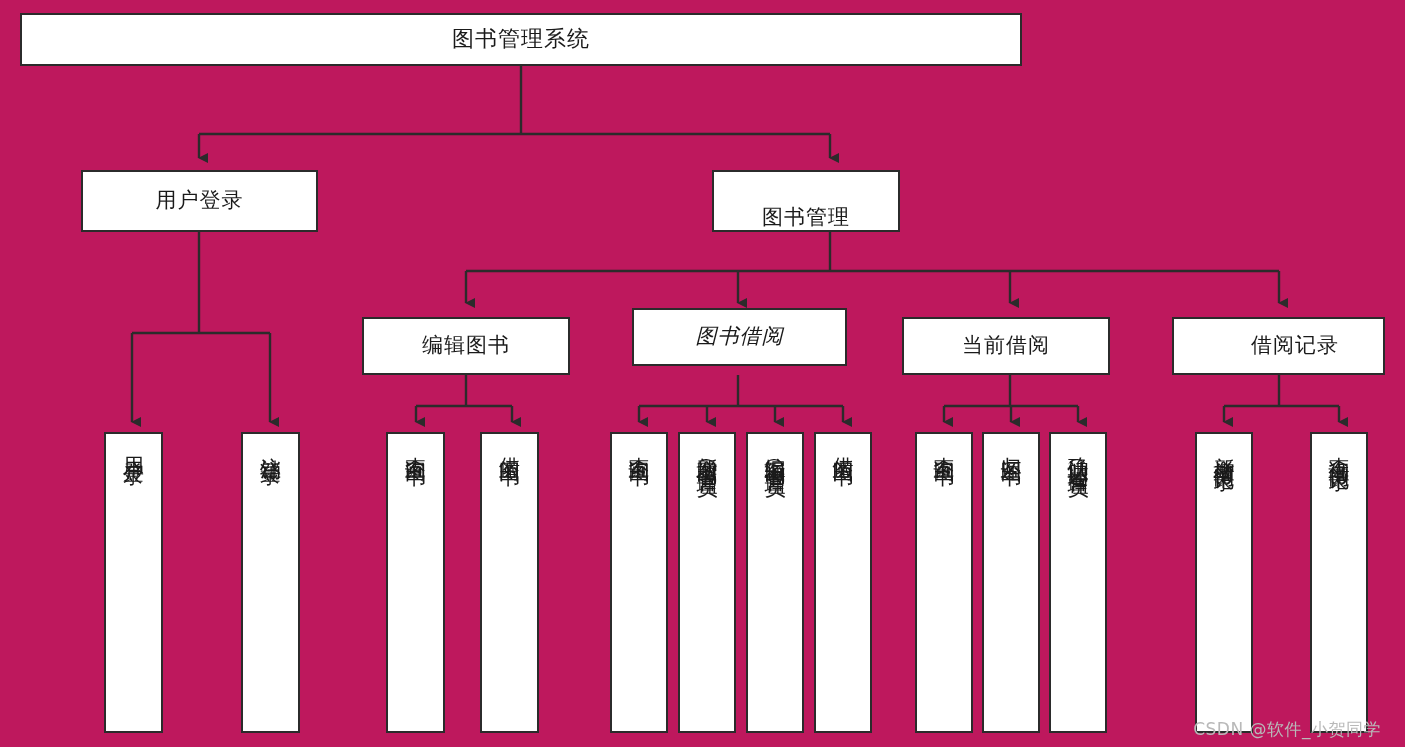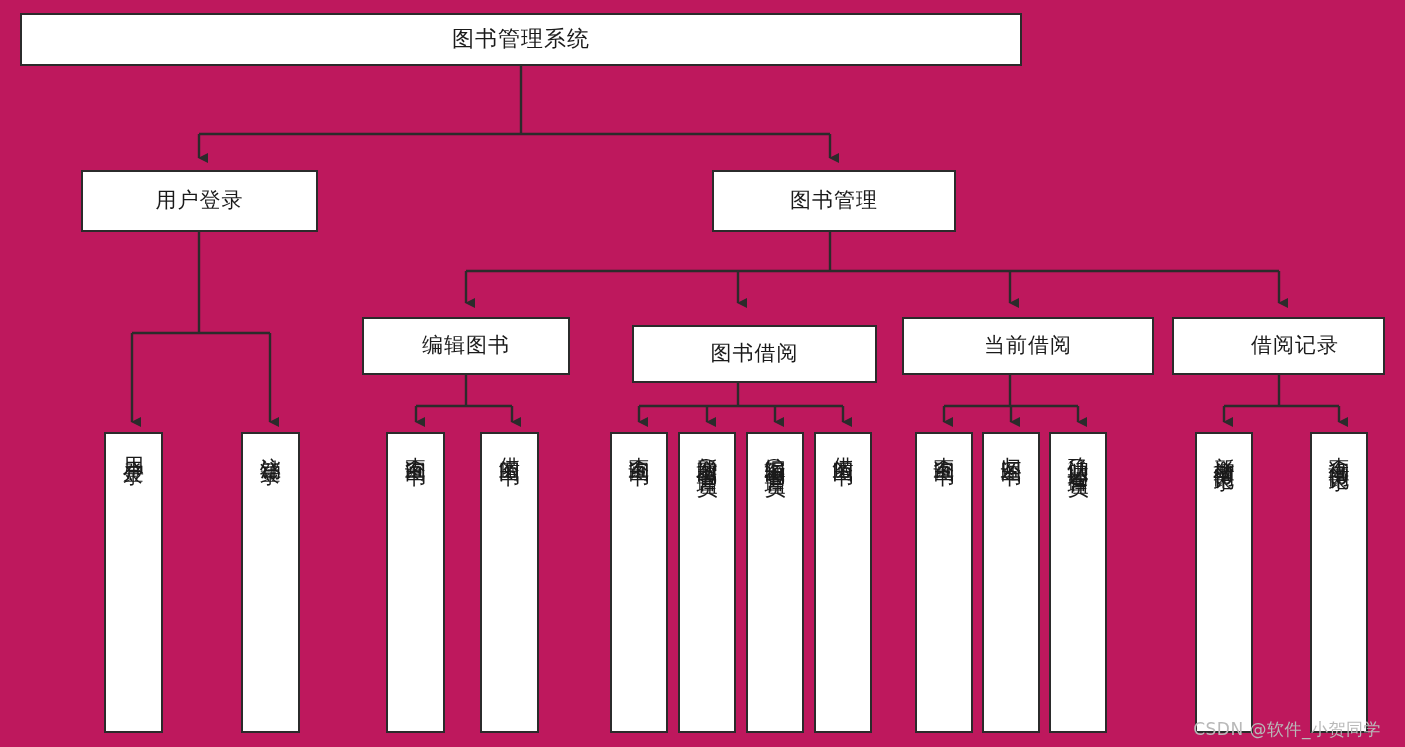--- a/index.html
+++ b/index.html
@@ -121,31 +121,31 @@
     </g>
   </svg>
 
   <div class="node horiz root" style="left:20px; top:13px; width:1002px; height:53px;">
     <span class="lbl">图书管理系统</span>
   </div>
 
   <div class="node horiz" style="left:81px; top:170px; width:237px; height:62px;">
     <span class="lbl">用户登录</span>
   </div>
-  <div class="node horiz" style="left:712px; top:170px; width:244px; height:62px;">
+  <div class="node horiz" style="left:712px; top:170px; width:188px; height:62px;align-items:flex-end;">
     <span class="lbl">图书管理</span>
   </div>
 
   <div class="node horiz" style="left:362px; top:317px; width:208px; height:58px;">
     <span class="lbl">编辑图书</span>
   </div>
-  <div class="node horiz" style="left:632px; top:325px; width:245px; height:58px;">
+  <div class="node horiz" style="left:632px; top:308px; width:215px; height:58px;font-style:italic;">
     <span class="lbl">图书借阅</span>
   </div>
-  <div class="node horiz" style="left:902px; top:317px; width:252px; height:58px;">
+  <div class="node horiz" style="left:902px; top:317px; width:208px; height:58px;">
     <span class="lbl">当前借阅</span>
   </div>
   <div class="node horiz" style="left:1172px; top:317px; width:213px; height:58px;padding-left:33px;">
     <span class="lbl">借阅记录</span>
   </div>
 
   <div class="node vert" style="left:104px; top:432px; width:59px; height:301px;">
     <span class="lbl">用户登录</span>
   </div>
   <div class="node vert" style="left:241px; top:432px; width:59px; height:301px;">

